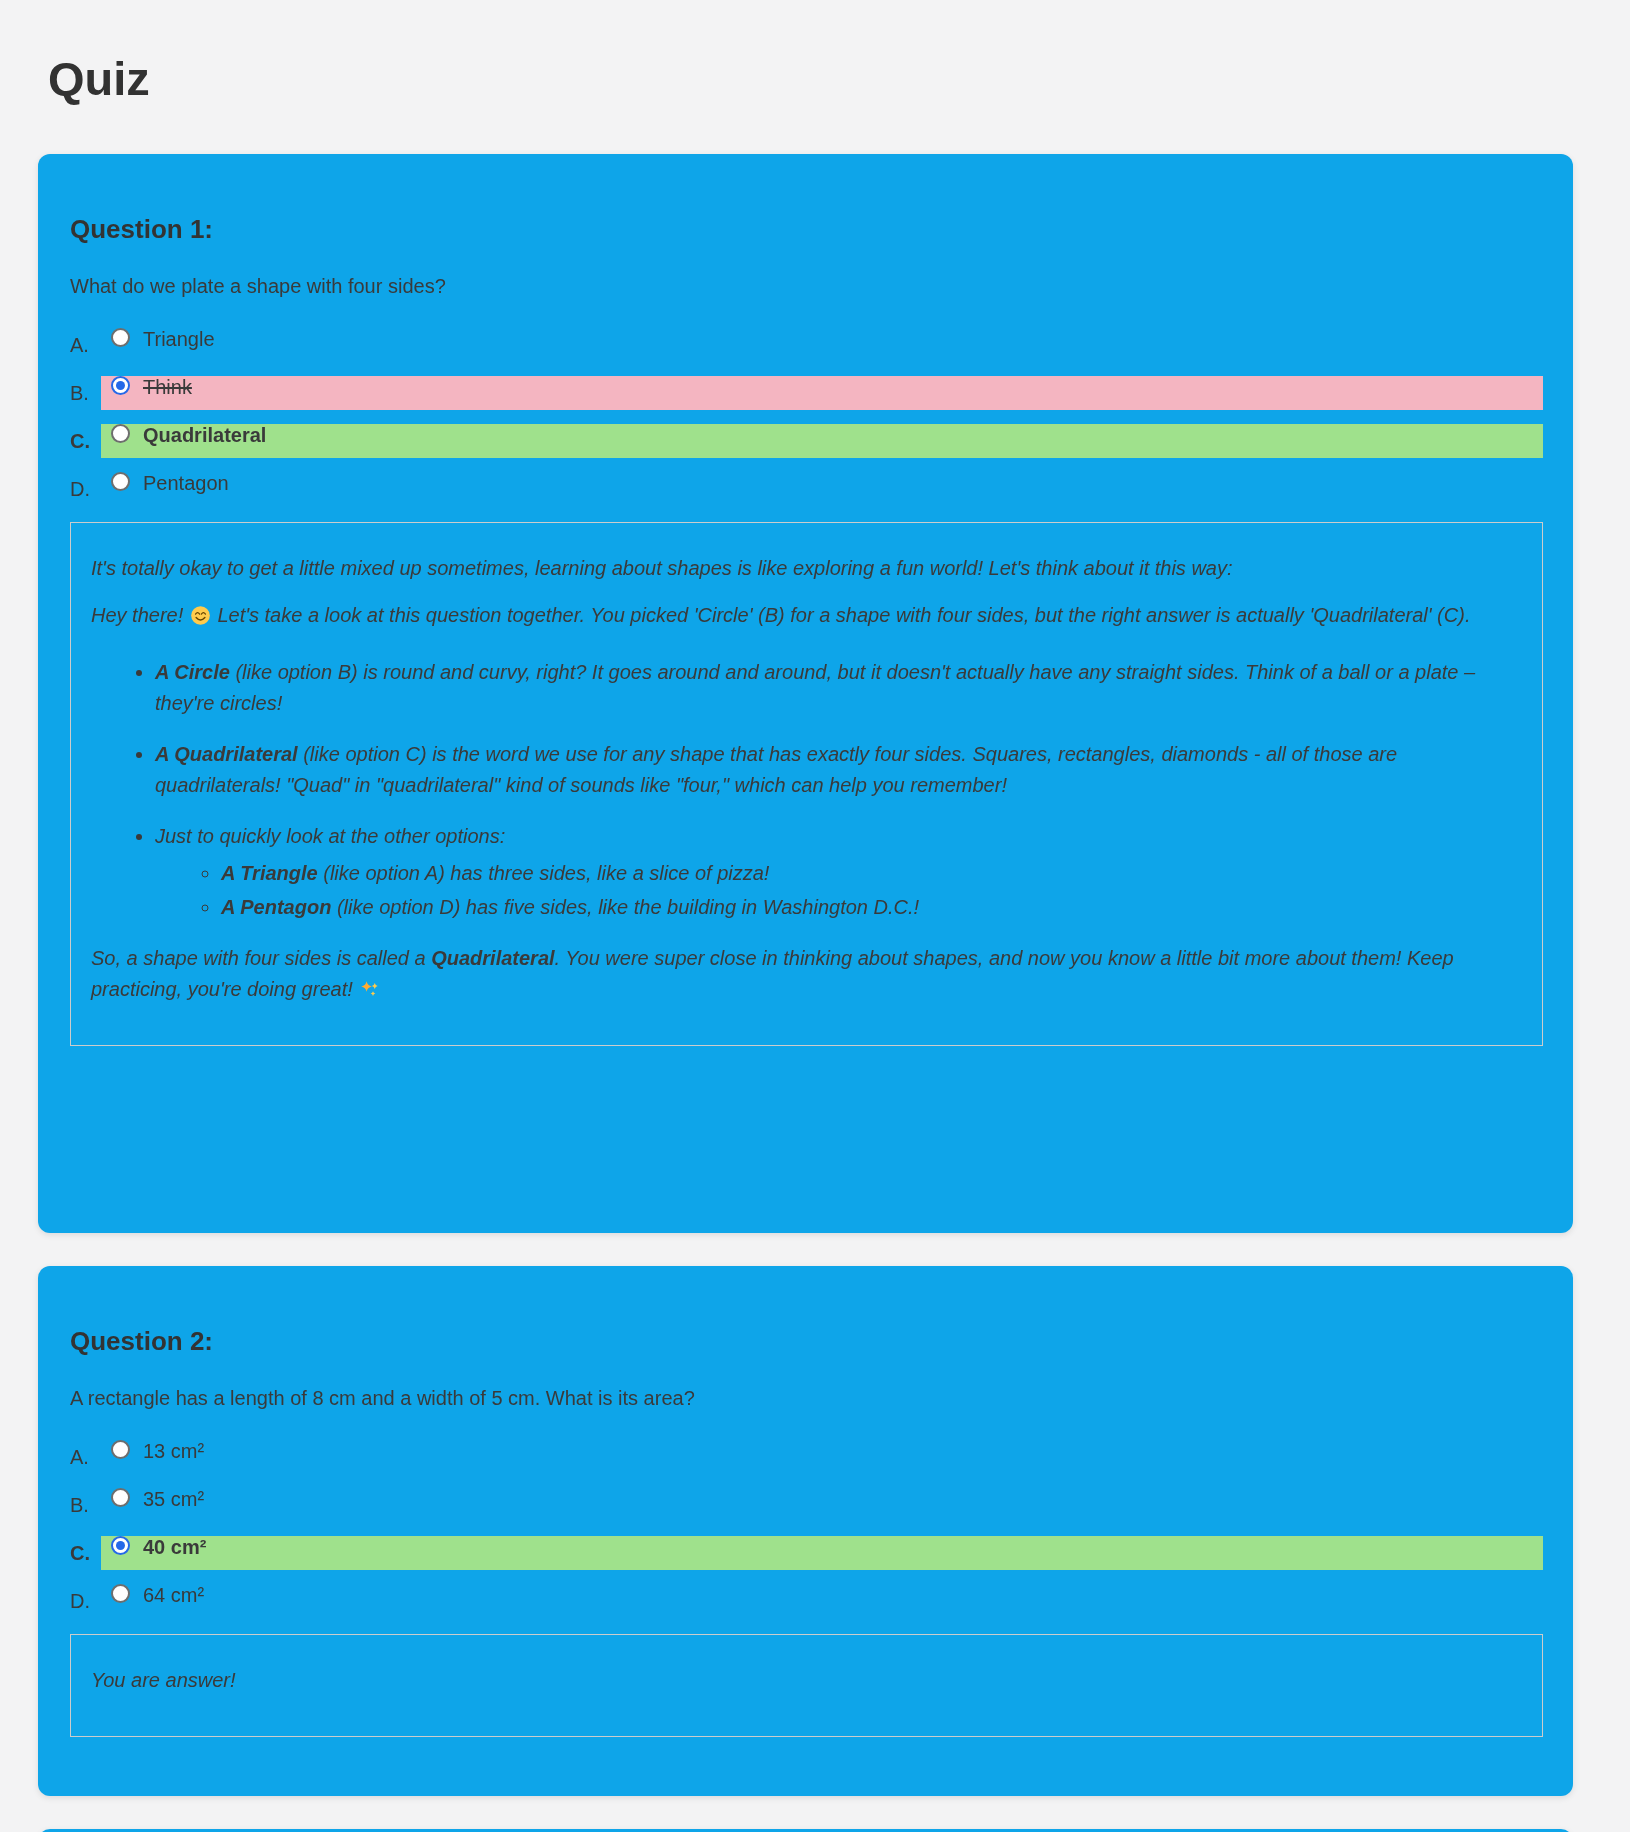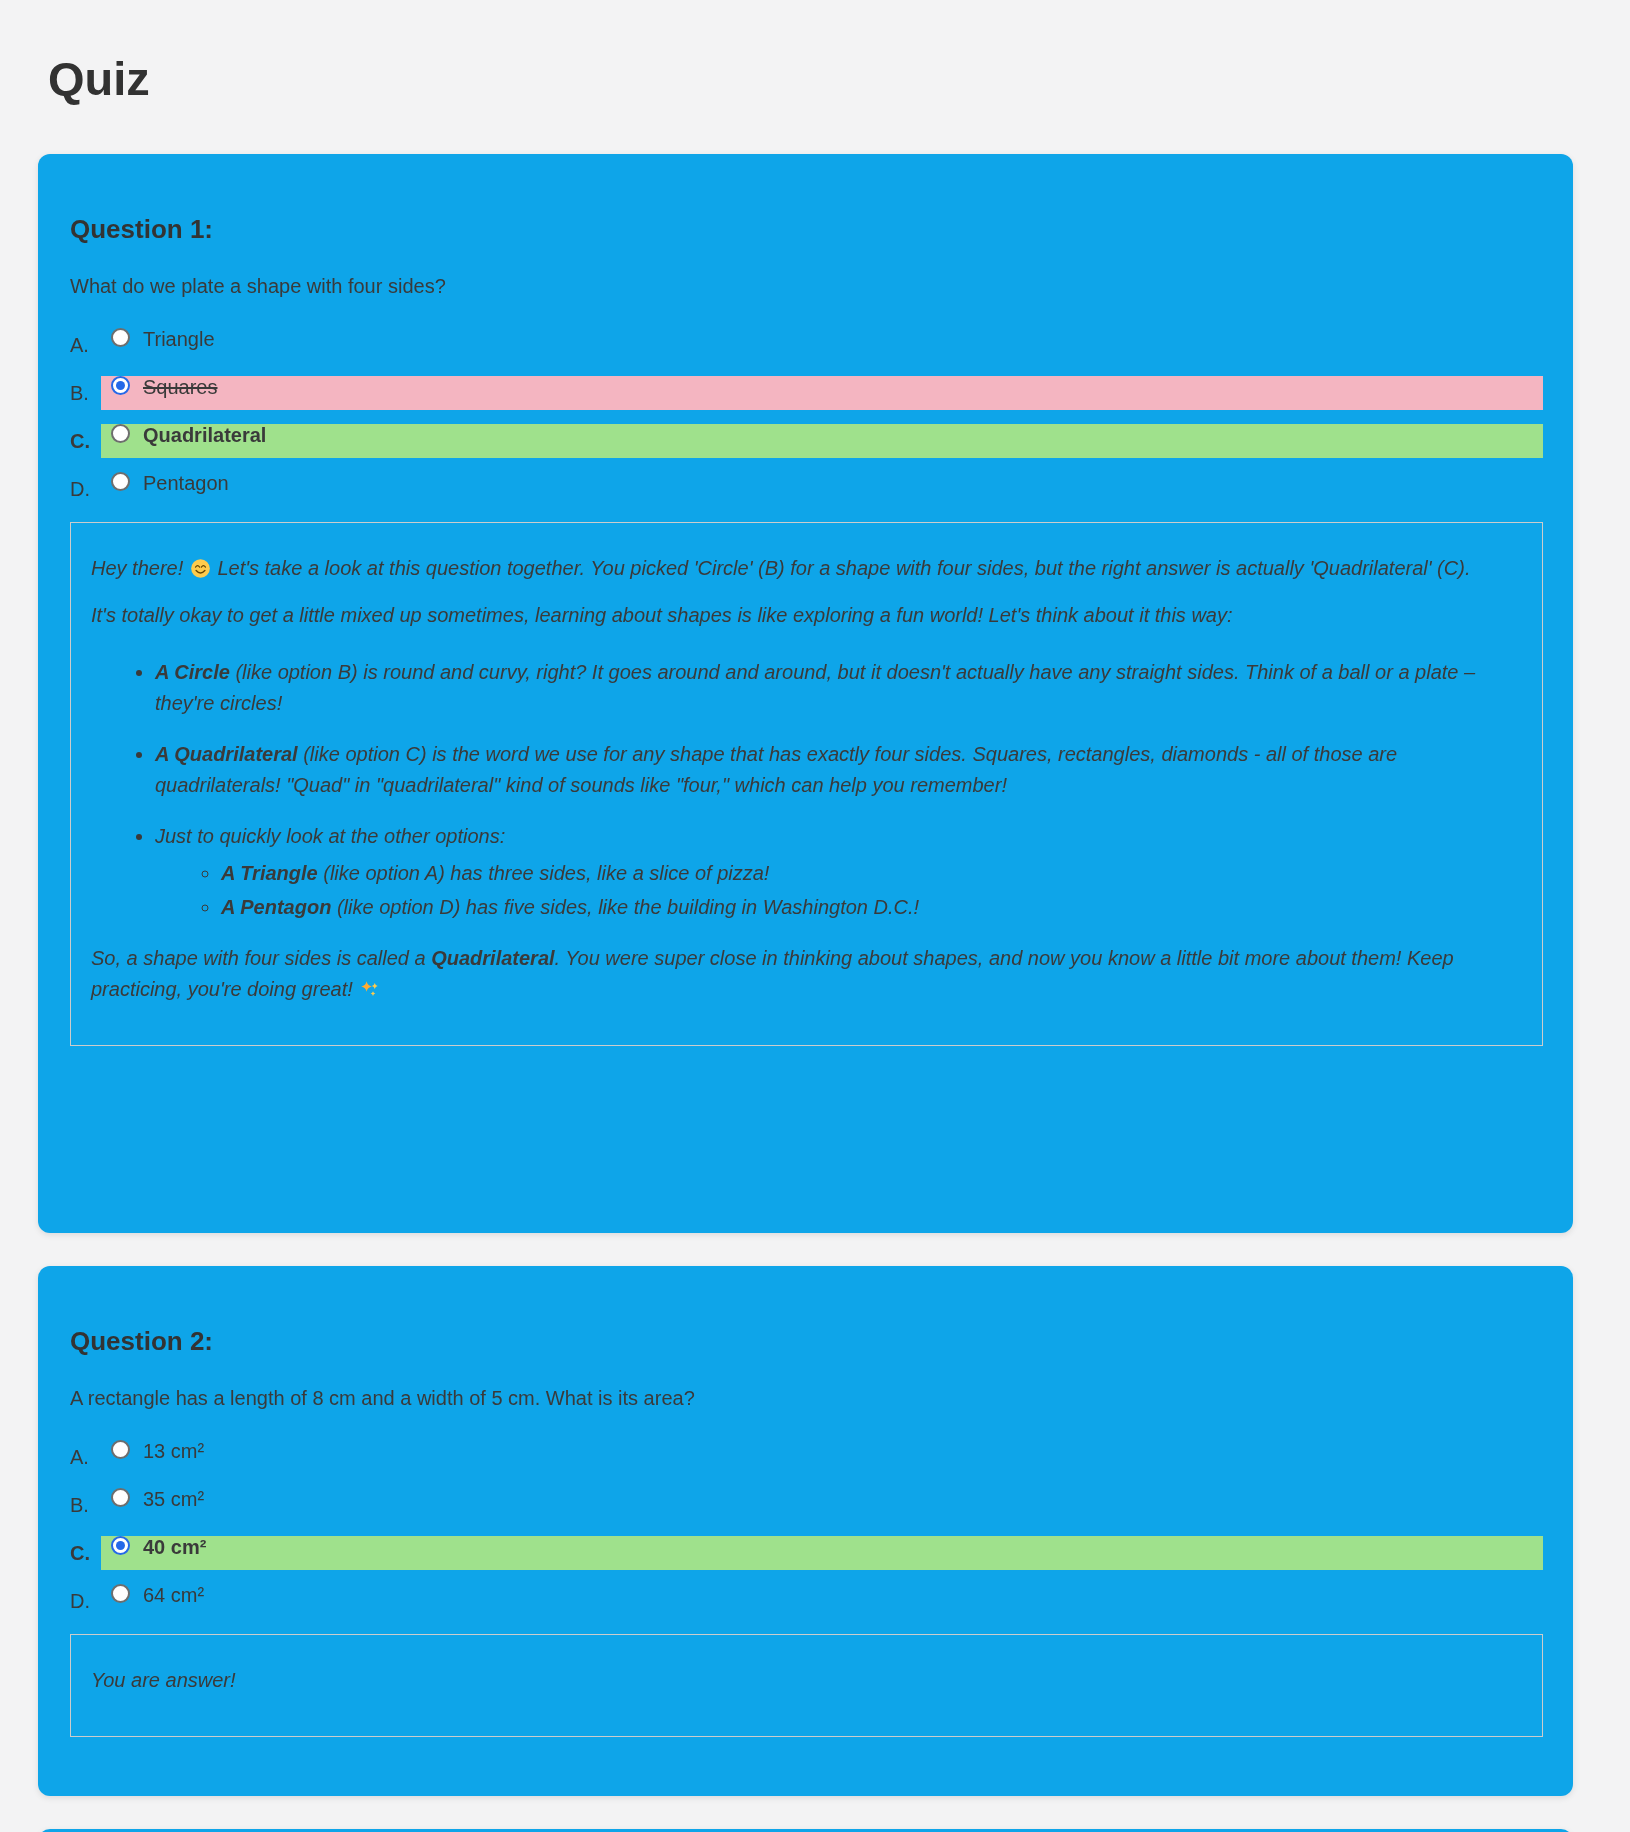--- a/index.html
+++ b/index.html
@@ -78,47 +78,47 @@
         <span class="option-letter">A.</span>
         <span class="option-body">
           <span class="radio"></span>
           <span class="option-label">Triangle</span>
         </span>
       </div>
       <div class="option-row">
         <span class="option-letter">B.</span>
         <span class="option-body hl-incorrect">
           <span class="radio checked"></span>
-          <span class="option-label strike">Squares</span>
+          <span class="option-label strike">Think</span>
         </span>
       </div>
       <div class="option-row bold">
         <span class="option-letter">C.</span>
         <span class="option-body hl-correct">
           <span class="radio"></span>
           <span class="option-label">Quadrilateral</span>
         </span>
       </div>
       <div class="option-row">
         <span class="option-letter">D.</span>
         <span class="option-body">
           <span class="radio"></span>
           <span class="option-label">Pentagon</span>
         </span>
       </div>
     </div>
 
     <div class="feedback">
+        <p><span>It's totally okay to get a little mixed up sometimes, learning about shapes is like exploring a fun world! Let's think about it this way:</span></p>
         <p><span>Hey there! </span><span><svg class="emoji" width="21" height="21" viewBox="0 0 36 36">
               <circle cx="18" cy="18" r="16" fill="#ffcb4c"></circle>
               <path d="M9.5 15.5 q3.5 -4.5 7 0" stroke="#664500" stroke-width="2.2" fill="none" stroke-linecap="round"></path>
               <path d="M19.5 15.5 q3.5 -4.5 7 0" stroke="#664500" stroke-width="2.2" fill="none" stroke-linecap="round"></path>
               <path d="M10.5 21.5 q7.5 8.5 15 0" stroke="#664500" stroke-width="2.4" fill="none" stroke-linecap="round"></path>
             </svg></span><span> Let's take a look at this question together. You picked 'Circle' (B) for a shape with four sides, but the right answer is actually 'Quadrilateral' (C).</span></p>
-        <p><span>It's totally okay to get a little mixed up sometimes, learning about shapes is like exploring a fun world! Let's think about it this way:</span></p>
         <ul>
           <li><span class="b">A Circle</span><span> (like option B) is round and curvy, right? It goes around and around, but it doesn't actually have any straight sides. Think of a ball or a plate – they're circles!</span></li>
           <li><span class="b">A Quadrilateral</span><span> (like option C) is the word we use for any shape that has exactly four sides. Squares, rectangles, diamonds - all of those are quadrilaterals! "Quad" in "quadrilateral" kind of sounds like "four," which can help you remember!</span></li>
           <li><span>Just to quickly look at the other options:</span><ul>
               <li><span class="b">A Triangle</span><span> (like option A) has three sides, like a slice of pizza!</span></li>
               <li><span class="b">A Pentagon</span><span> (like option D) has five sides, like the building in Washington D.C.!</span></li>
             </ul></li>
         </ul>
         <p><span>So, a shape with four sides is called a </span><span class="b">Quadrilateral</span><span>. You were super close in thinking about shapes, and now you know a little bit more about them! Keep practicing, you're doing great! </span><span><svg class="emoji" width="21" height="21" viewBox="0 0 36 36">
               <path d="M13 4 Q14.5 11.5 22 13 Q14.5 14.5 13 22 Q11.5 14.5 4 13 Q11.5 11.5 13 4 Z" fill="#ffac33"></path>

